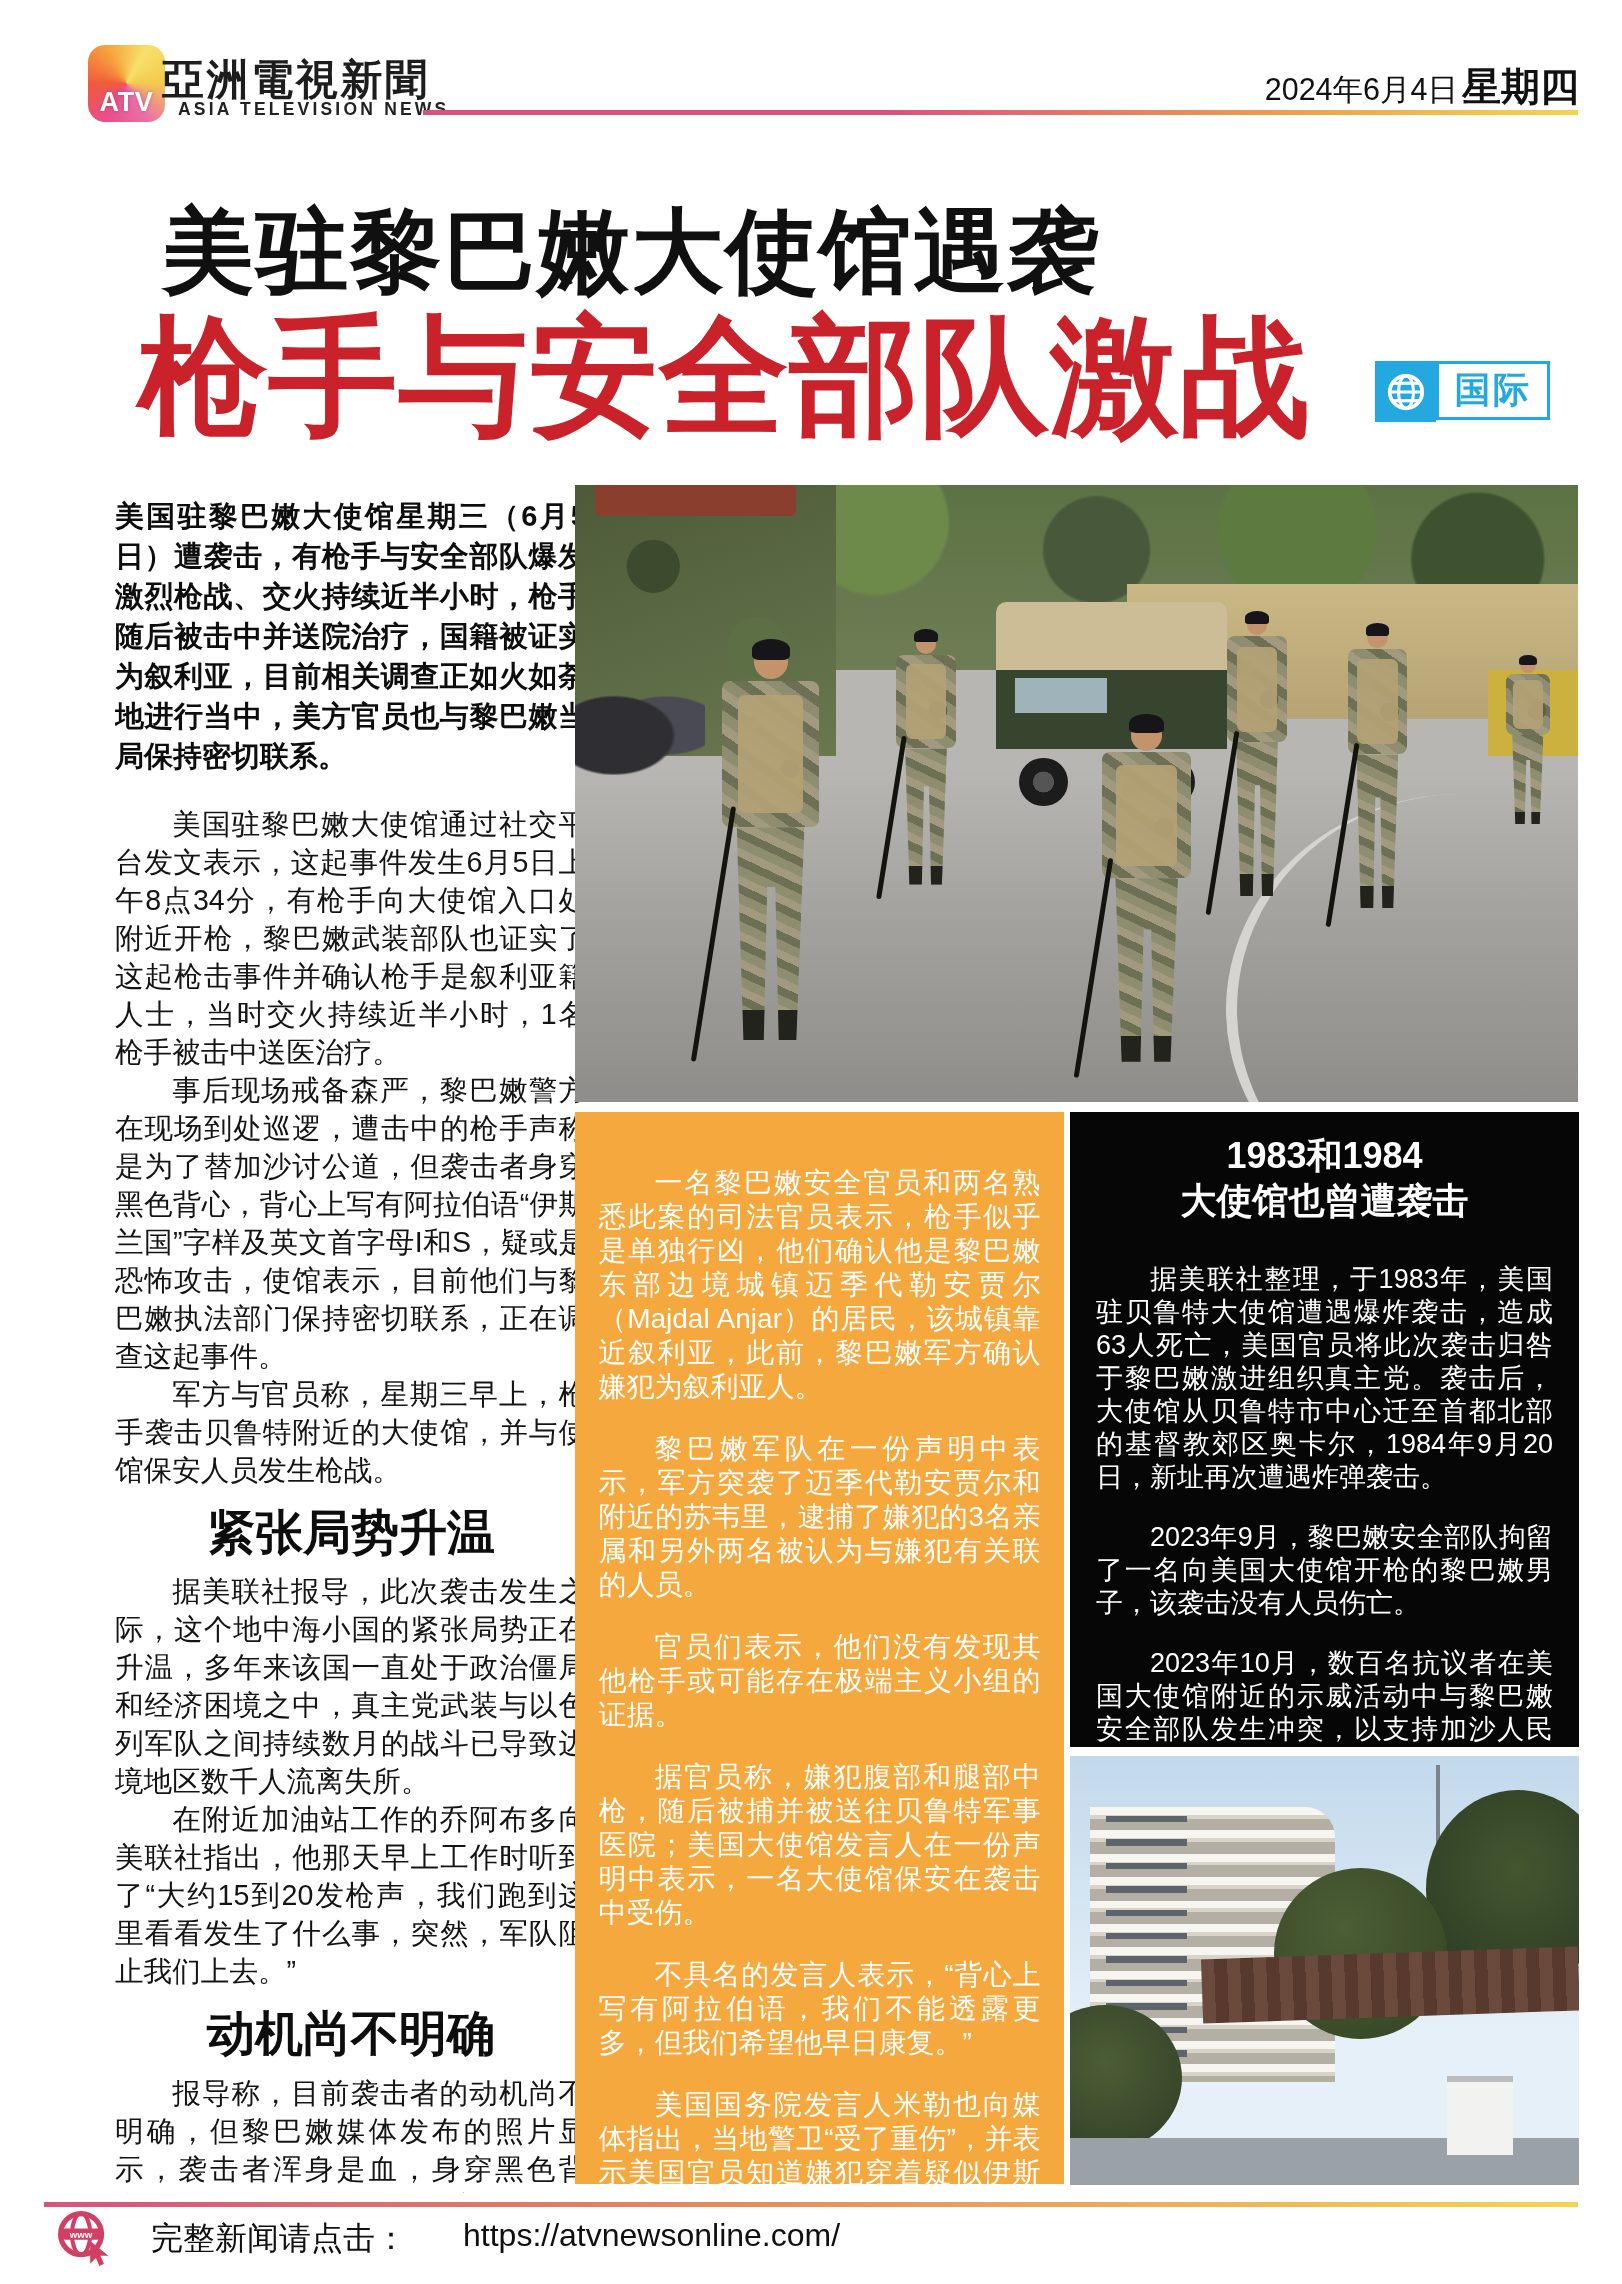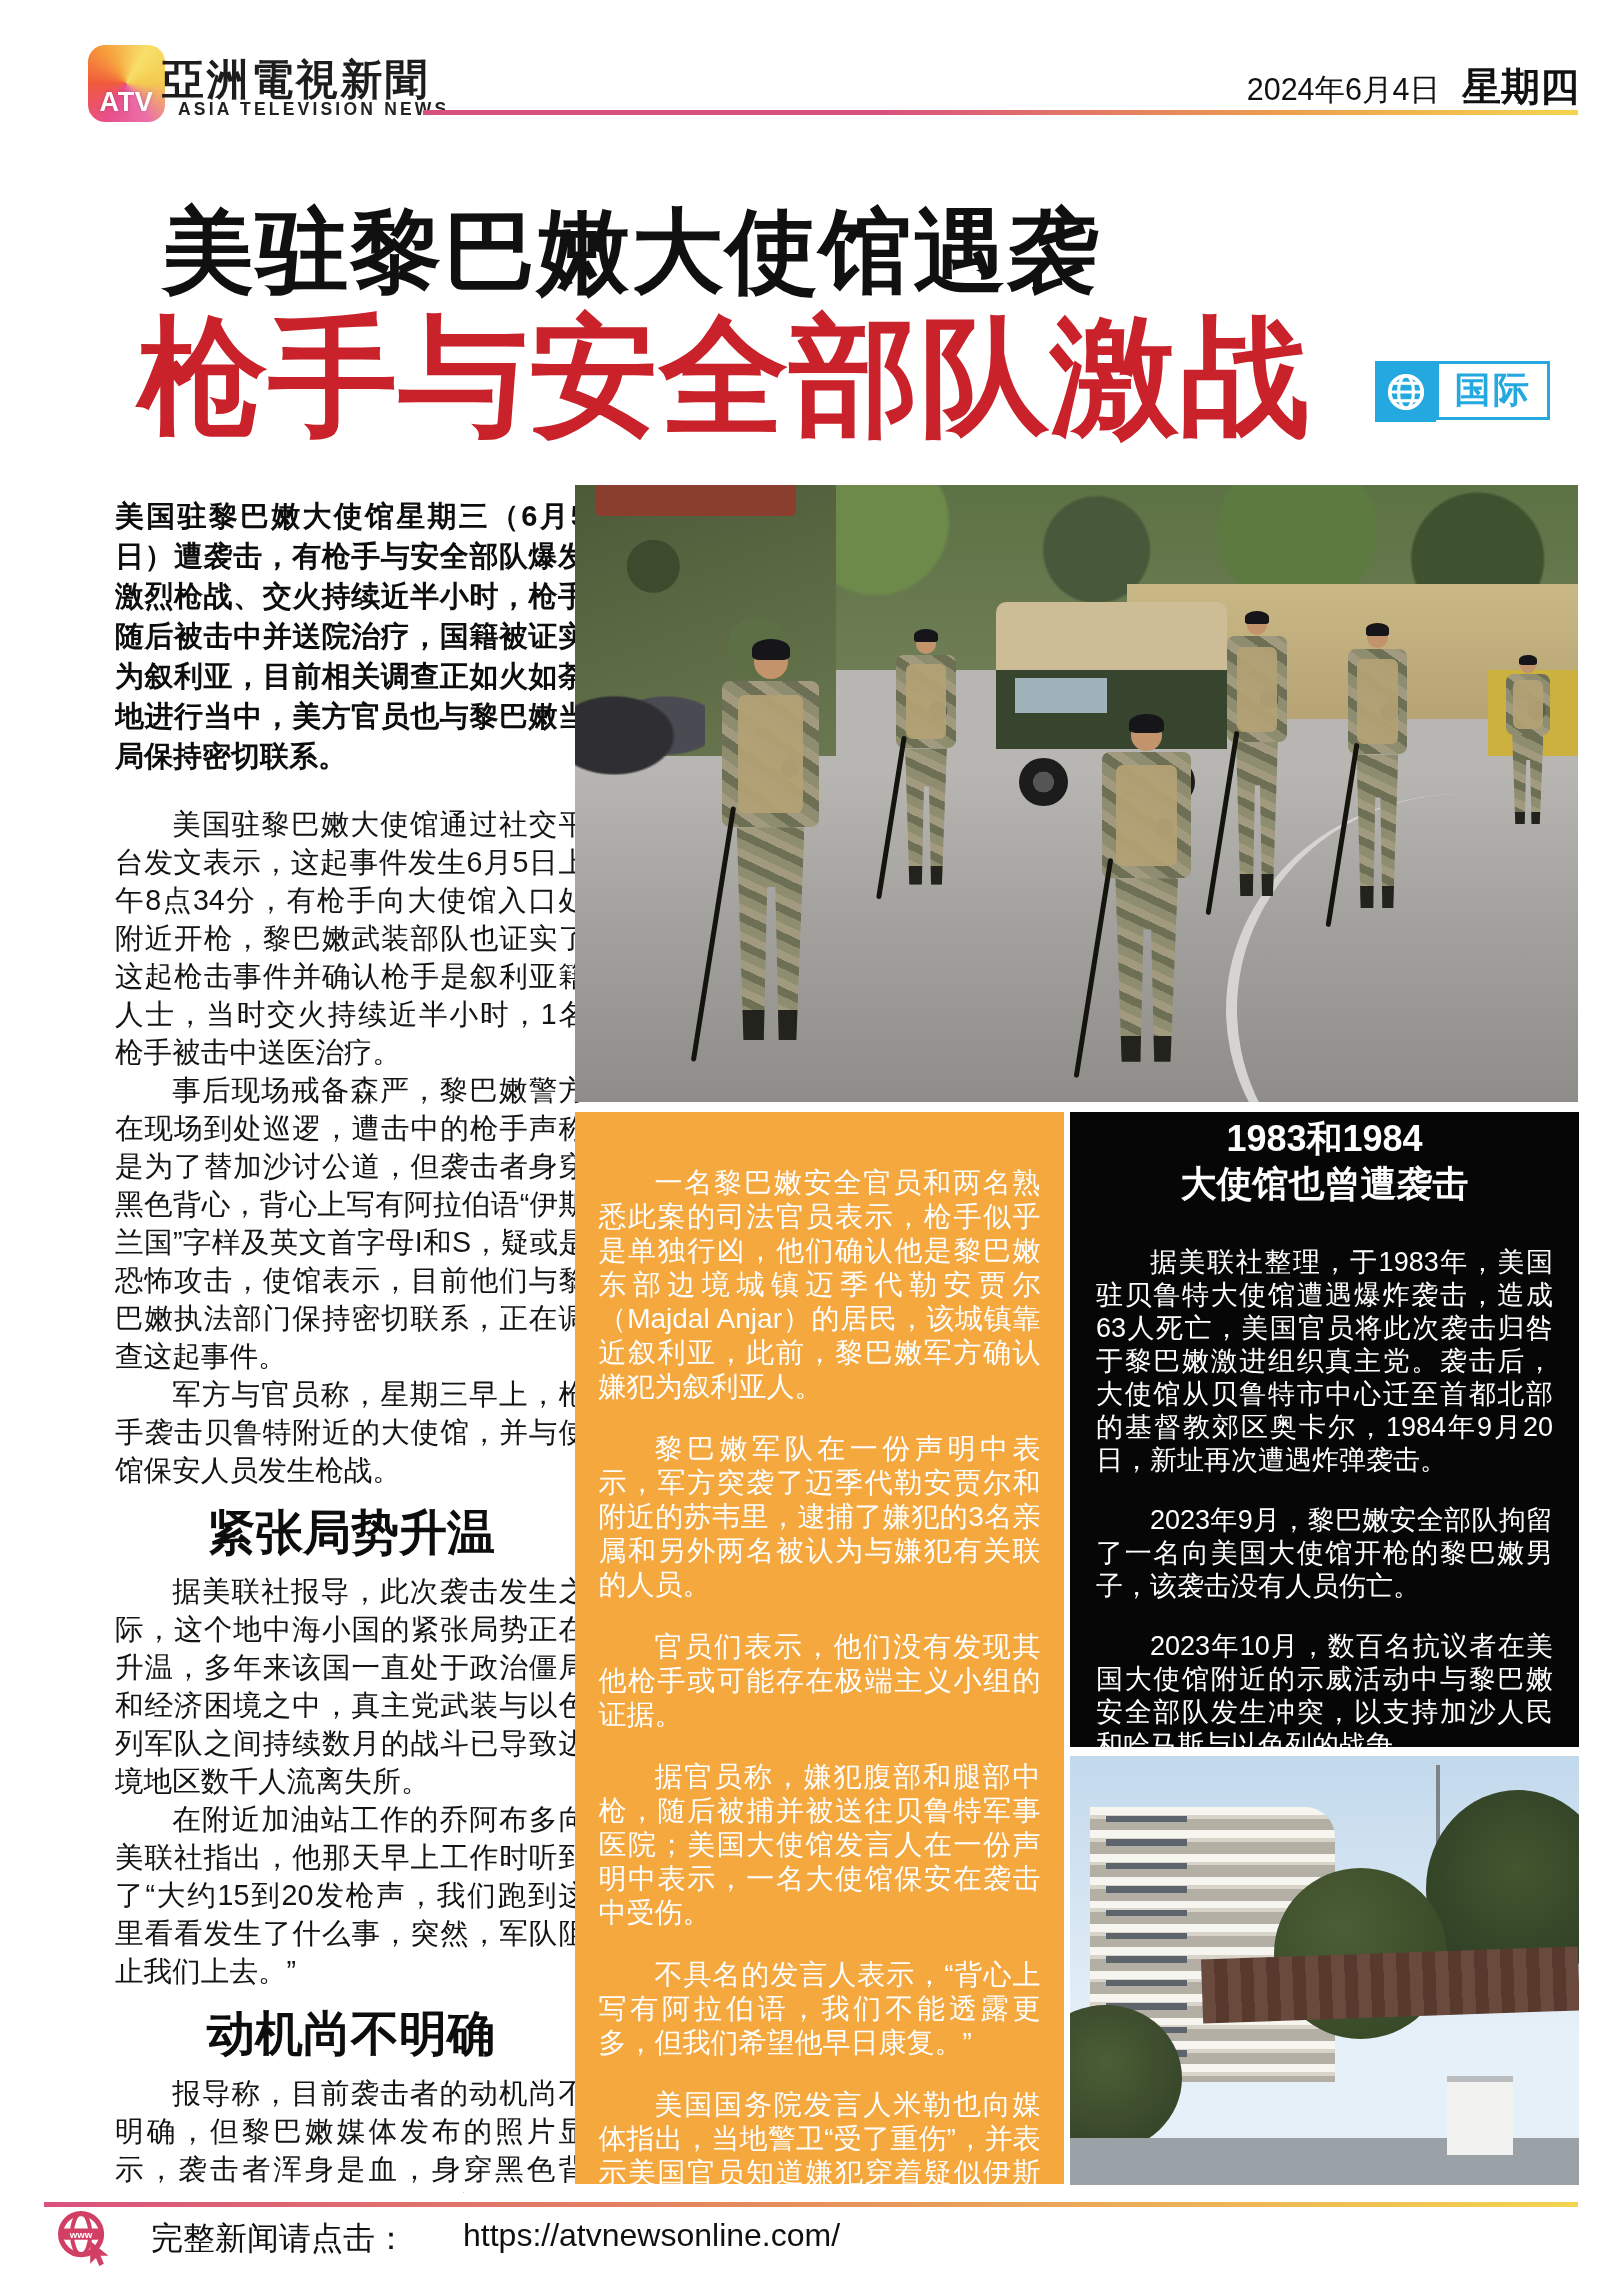--- a/index.html
+++ b/index.html
@@ -10,21 +10,21 @@
   
   .logo{left:88px;top:45px;width:77px;height:77px;border-radius:17px;
         background:conic-gradient(from 210deg,#e94e8a,#f05a3c,#f7a13c,#f7e06a,#f3c94e,#ec6fa8,#e94e8a);
         display:flex;align-items:flex-end;justify-content:center;}
   .logo span{color:#fff;font-weight:bold;font-size:27px;letter-spacing:0.6px;padding-bottom:3.9px;
              text-shadow:0 0 3.9px rgba(0,0,0,.2);}
   .brand-zh{left:162px;top:52px;font-size:42px;font-weight:800;letter-spacing:2.6px;color:#1d1d1d;}
   .brand-en{left:178px;top:99px;font-size:17.5px;font-weight:700;letter-spacing:3.2px;color:#222;}
   .header-line{left:423px;top:110px;width:1155px;height:4.5px;
         background:linear-gradient(90deg,#d9527e 0%,#d9527e 40%,#eda04d 75%,#f4d44f 100%);}
-  .date-row{right:44px;top:60px;display:flex;align-items:baseline;gap:22px;}
+  .date-row{right:44px;top:60px;display:flex;align-items:baseline;gap:4px;}
   .date-text{font-size:30.5px;color:#111;}
   .weekday-text{font-size:39px;font-weight:800;color:#111;}
 
   
   .headline1{left:162px;top:190px;font-size:92px;font-weight:900;color:#101010;letter-spacing:1.9px;}
   .headline2{left:138px;top:291px;font-size:129px;font-weight:900;color:#c9222b;letter-spacing:1.3px;}
   .badge{left:1375px;top:361px;height:61px;display:flex;text-align:right;}
   .badge-globe{width:61px;height:61px;background:#23a8e0;display:flex;align-items:center;justify-content:center;}
   .badge-label{height:53px;min-width:108px;background:#fff;border:3.9px solid #23a8e0;
         display:flex;align-items:center;justify-content:center;
@@ -82,21 +82,21 @@
   .rifle{position:absolute;width:5.2px;height:58%;background:#14140e;border-radius:2.6px;
        left:4%;top:36%;transform:rotate(9deg);}
 
   
   .orange-box{left:575px;top:1112px;width:489px;height:1072px;background:#f5a83e;
        padding:26px 23.4px;box-sizing:border-box;overflow:hidden;}
   .orange-box .para{color:#fff;font-size:28px;line-height:34px;}
 
   
   .black-box{left:1070px;top:1112px;width:509px;height:635px;background:#060606;
-       padding:4px 26px;box-sizing:border-box;overflow:hidden;}
+       padding:21px 26px;box-sizing:border-box;overflow:hidden;}
   .bb-title{color:#fff;font-size:36px;font-weight:800;text-align:center;line-height:45px;}
   .bb-sep{height:13px;}
   .black-box .para{color:#fff;font-size:27px;line-height:33px;}
 
   
   .photo-building{left:1070px;top:1756px;width:509px;height:429px;overflow:hidden;
        background:linear-gradient(180deg,#c2d9ec,#e6f0f8 65%);}
   .crane{left:72%;top:2%;width:3.9px;height:30%;background:#7c848a;}
   .building{left:4%;top:12%;width:48%;height:64%;border-radius:0 30px 0 0;
        background:repeating-linear-gradient(180deg,#f7f5ef 0 7.8px,#d8d4ca 7.8px 11.7px,#b3afa5 11.7px 23.4px);}

